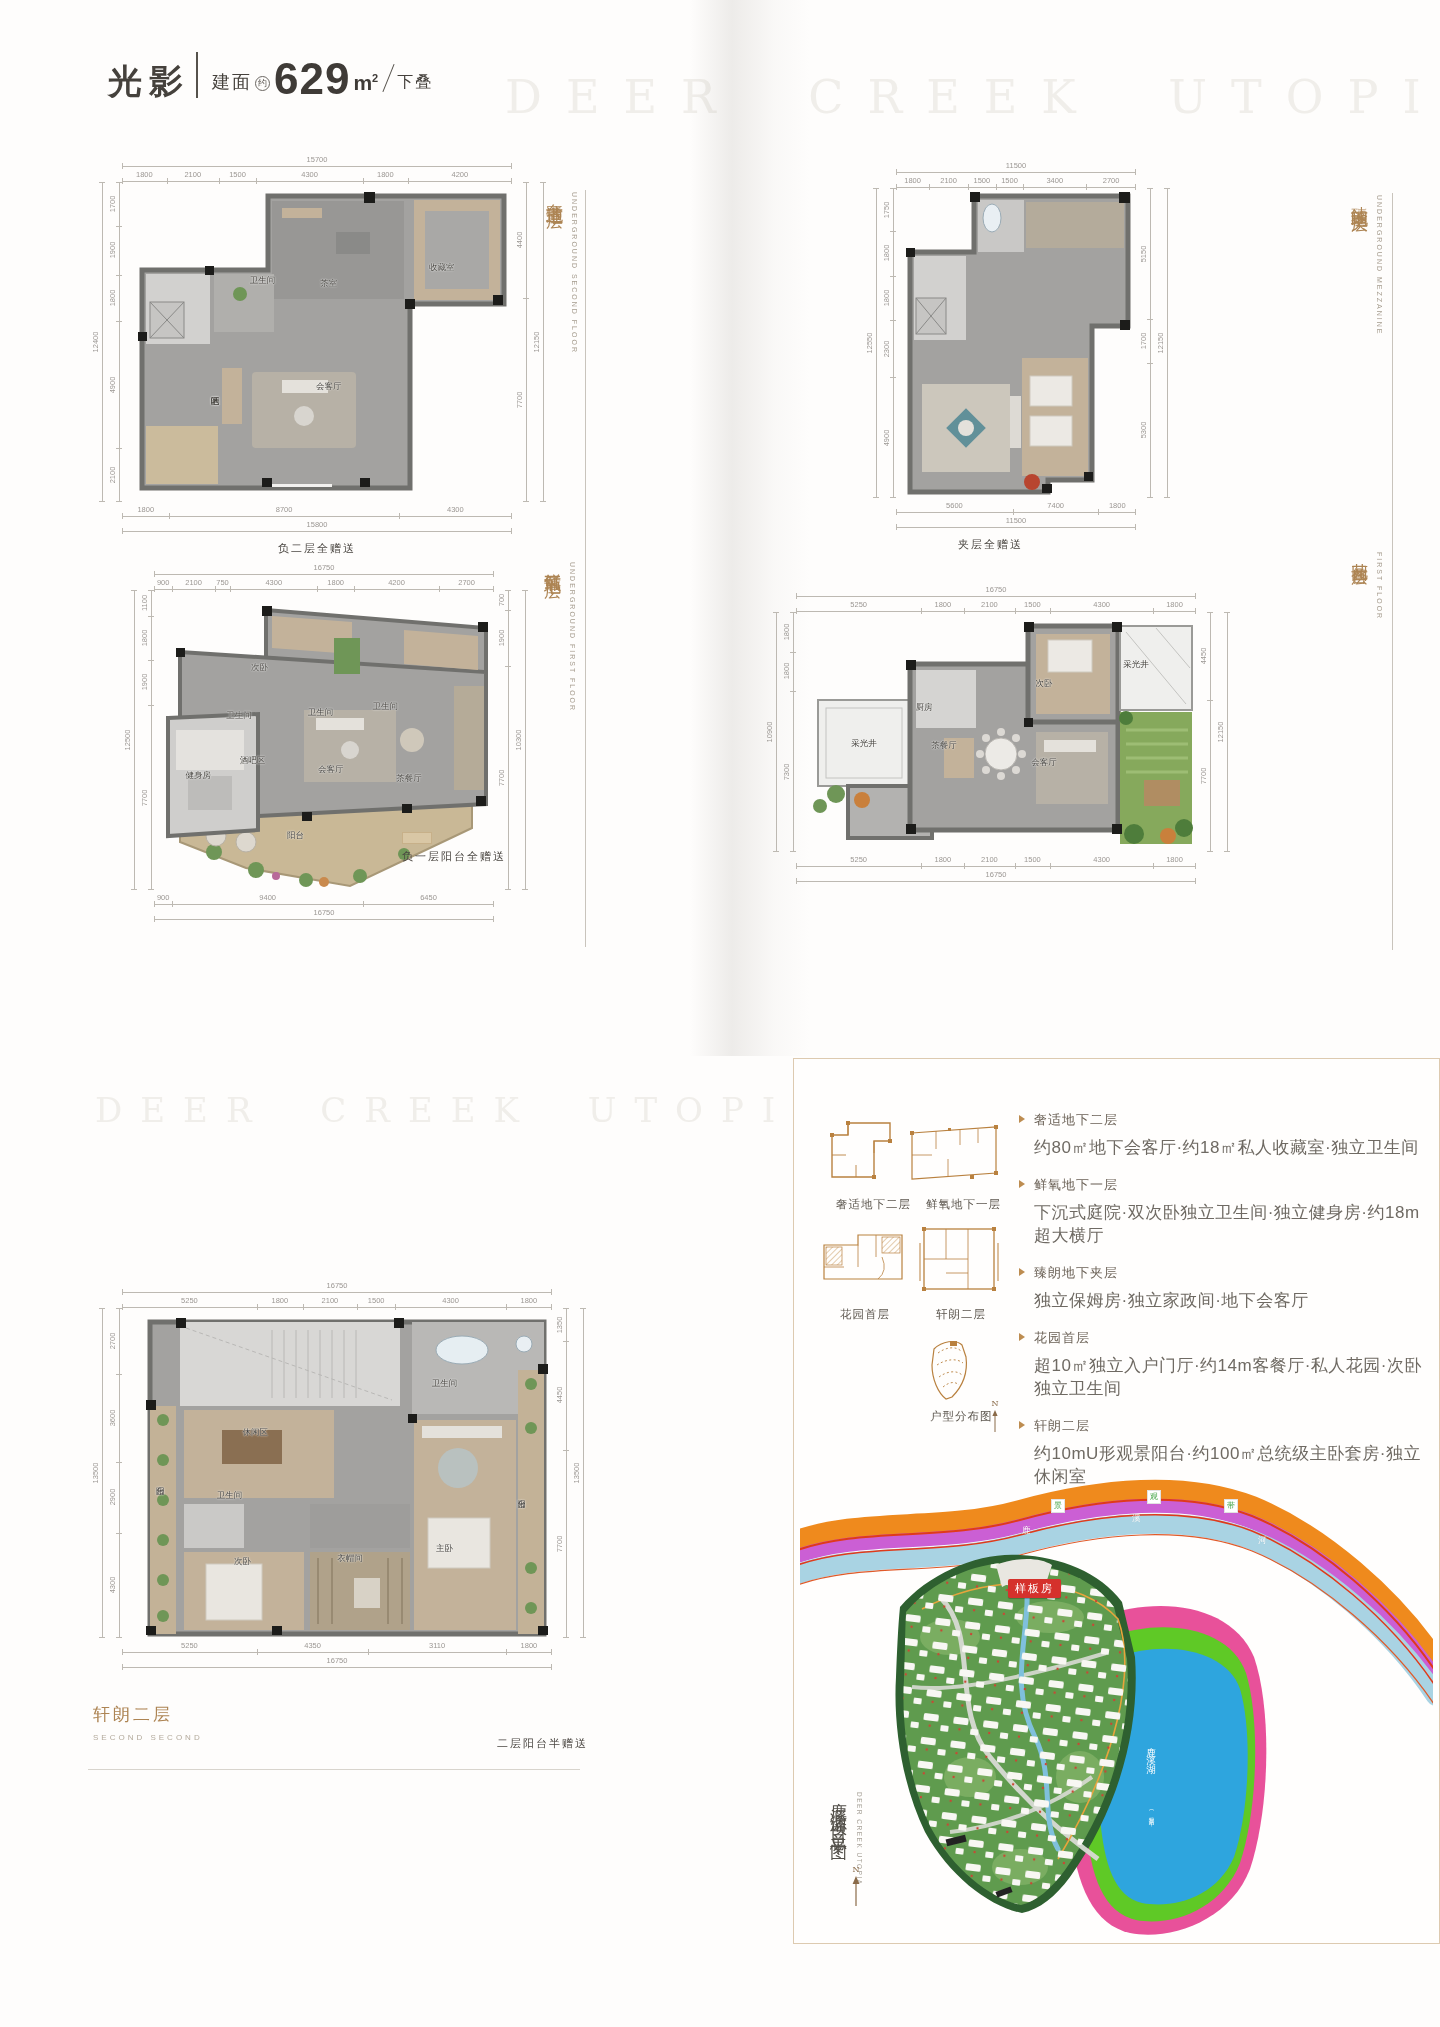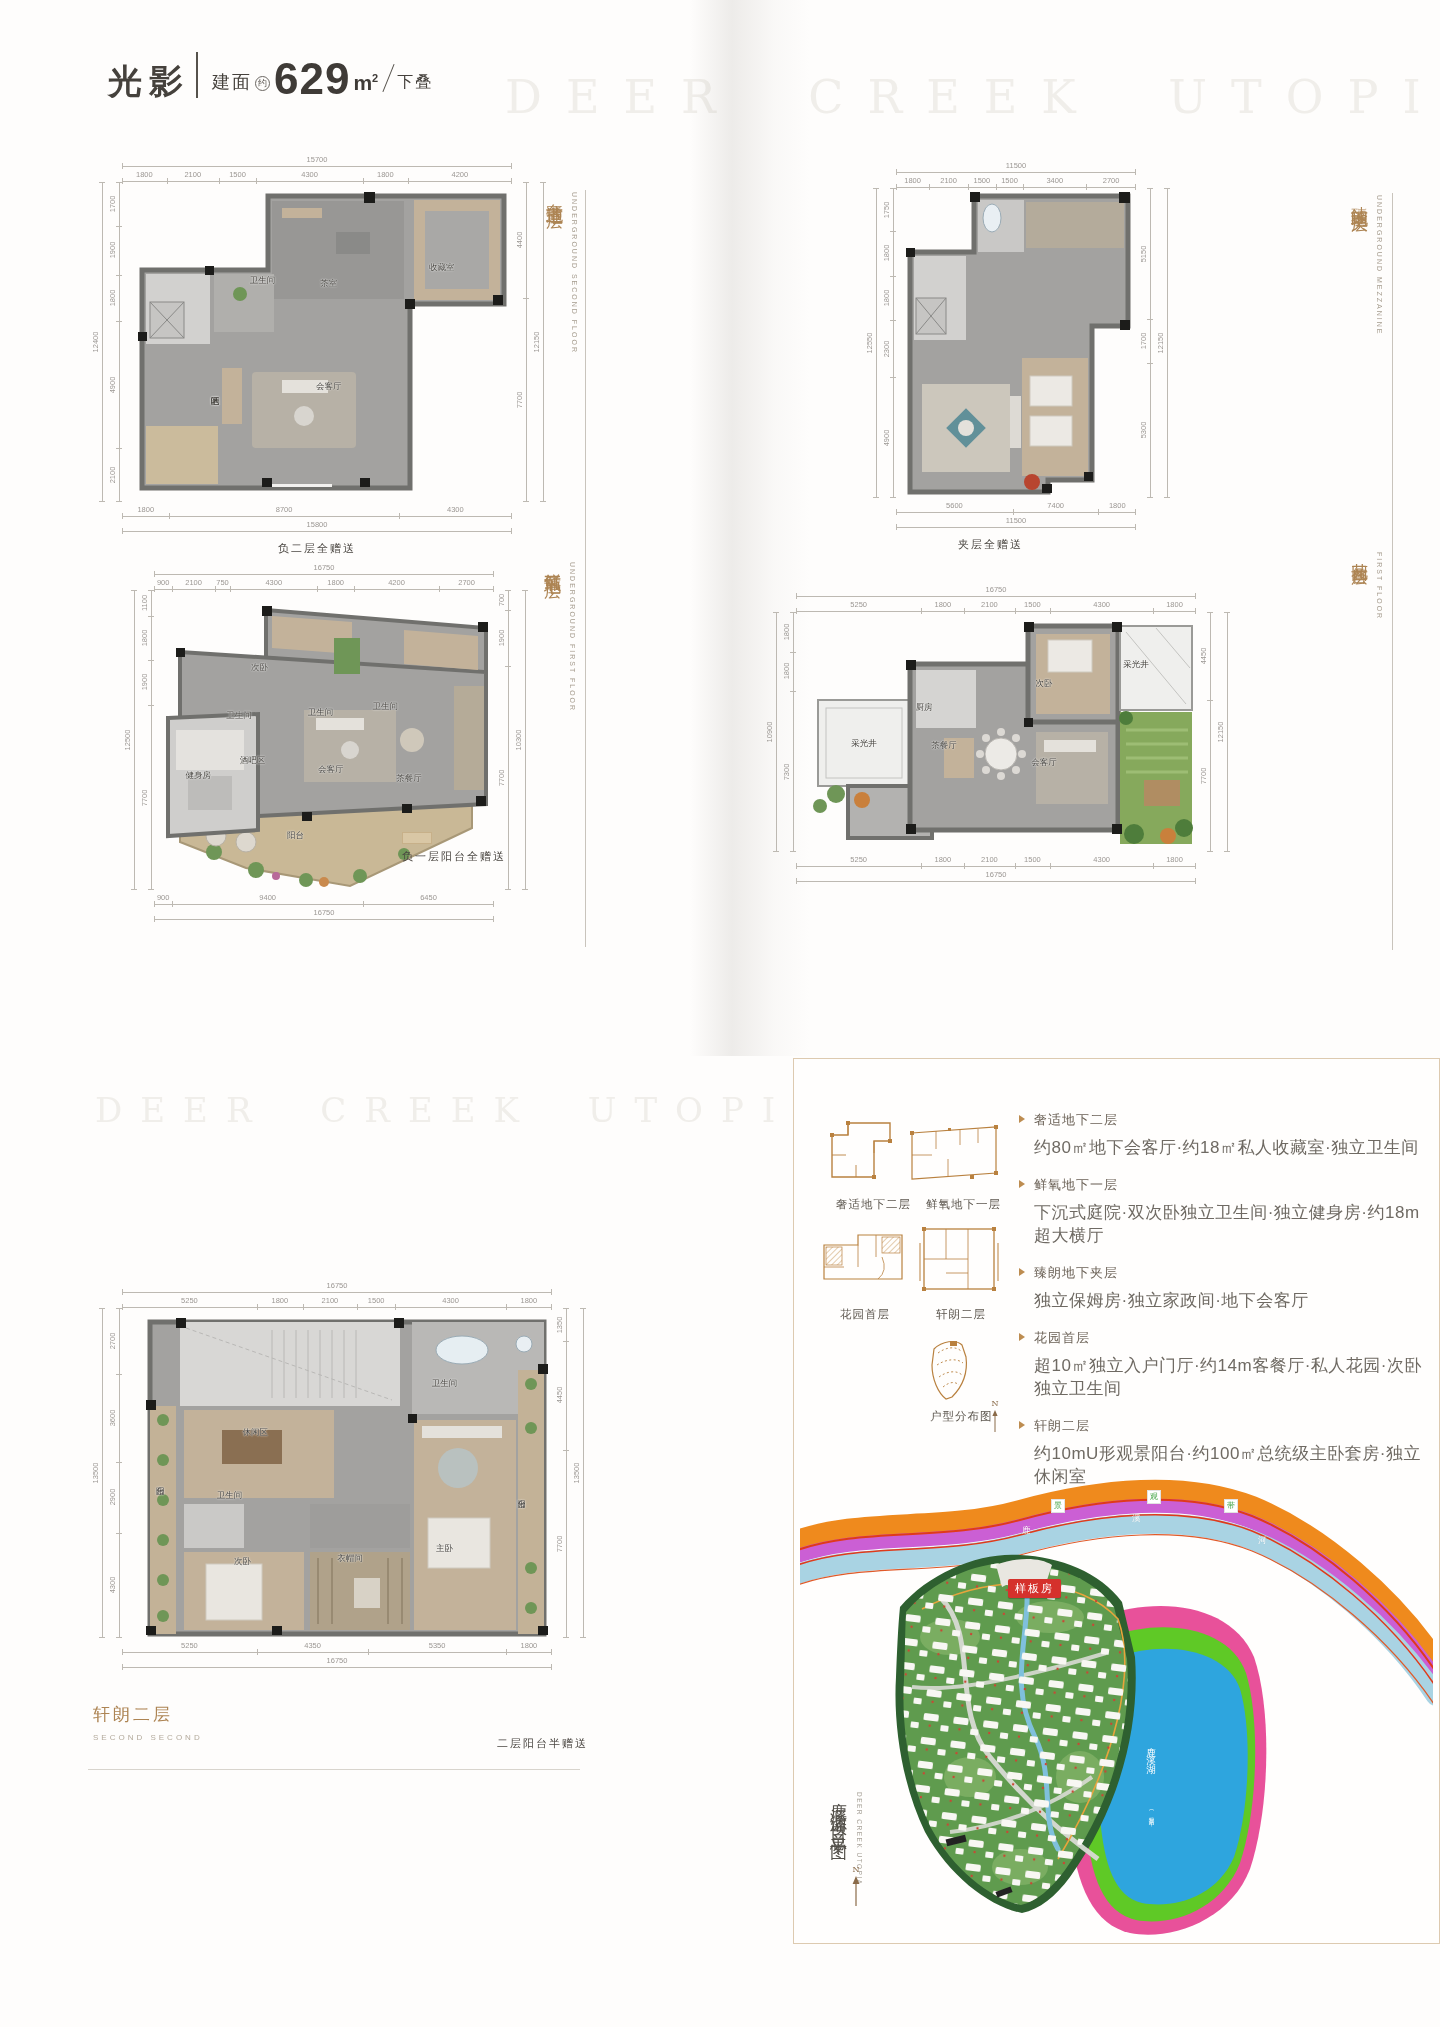--- a/index.html
+++ b/index.html
@@ -693,21 +693,21 @@
           <span class="dim-seg" style="flex: 13500 1 0%;">
             <i class="n">13500</i>
           </span>
         </div>
       </div>
   </div>
   <div class="dims dims-h dims-bottom" style="margin-left:34px;margin-right:34px;">
       <div class="dimrow">
         <span class="dim-seg" style="flex: 5250 1 0%;">5250</span>
         <span class="dim-seg" style="flex: 4350 1 0%;">4350</span>
-        <span class="dim-seg" style="flex: 5350 1 0%;">5350</span>
+        <span class="dim-seg" style="flex: 5350 1 0%;">3110</span>
         <span class="dim-seg" style="flex: 1800 1 0%;">1800</span>
       </div>
       <div class="dimrow">
         <span class="dim-seg" style="flex: 16750 1 0%;">16750</span>
       </div>
     </div>
 </figure>
 
 <div class="abs footer-label">
   <div class="zh">轩朗二层</div>

